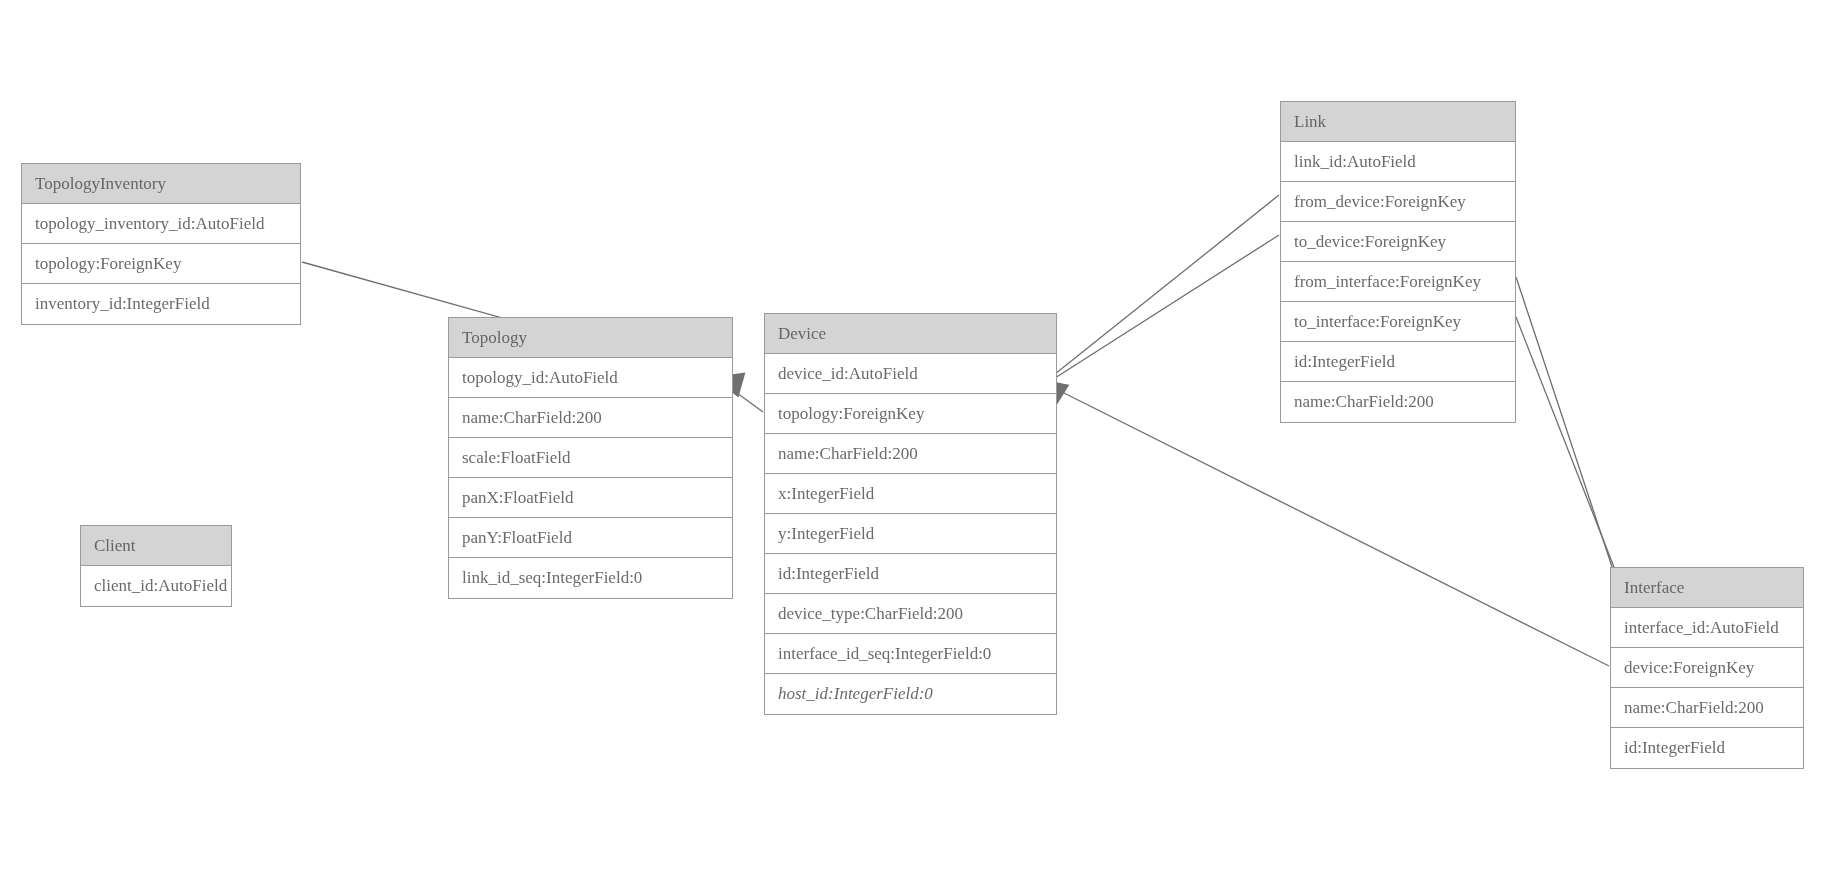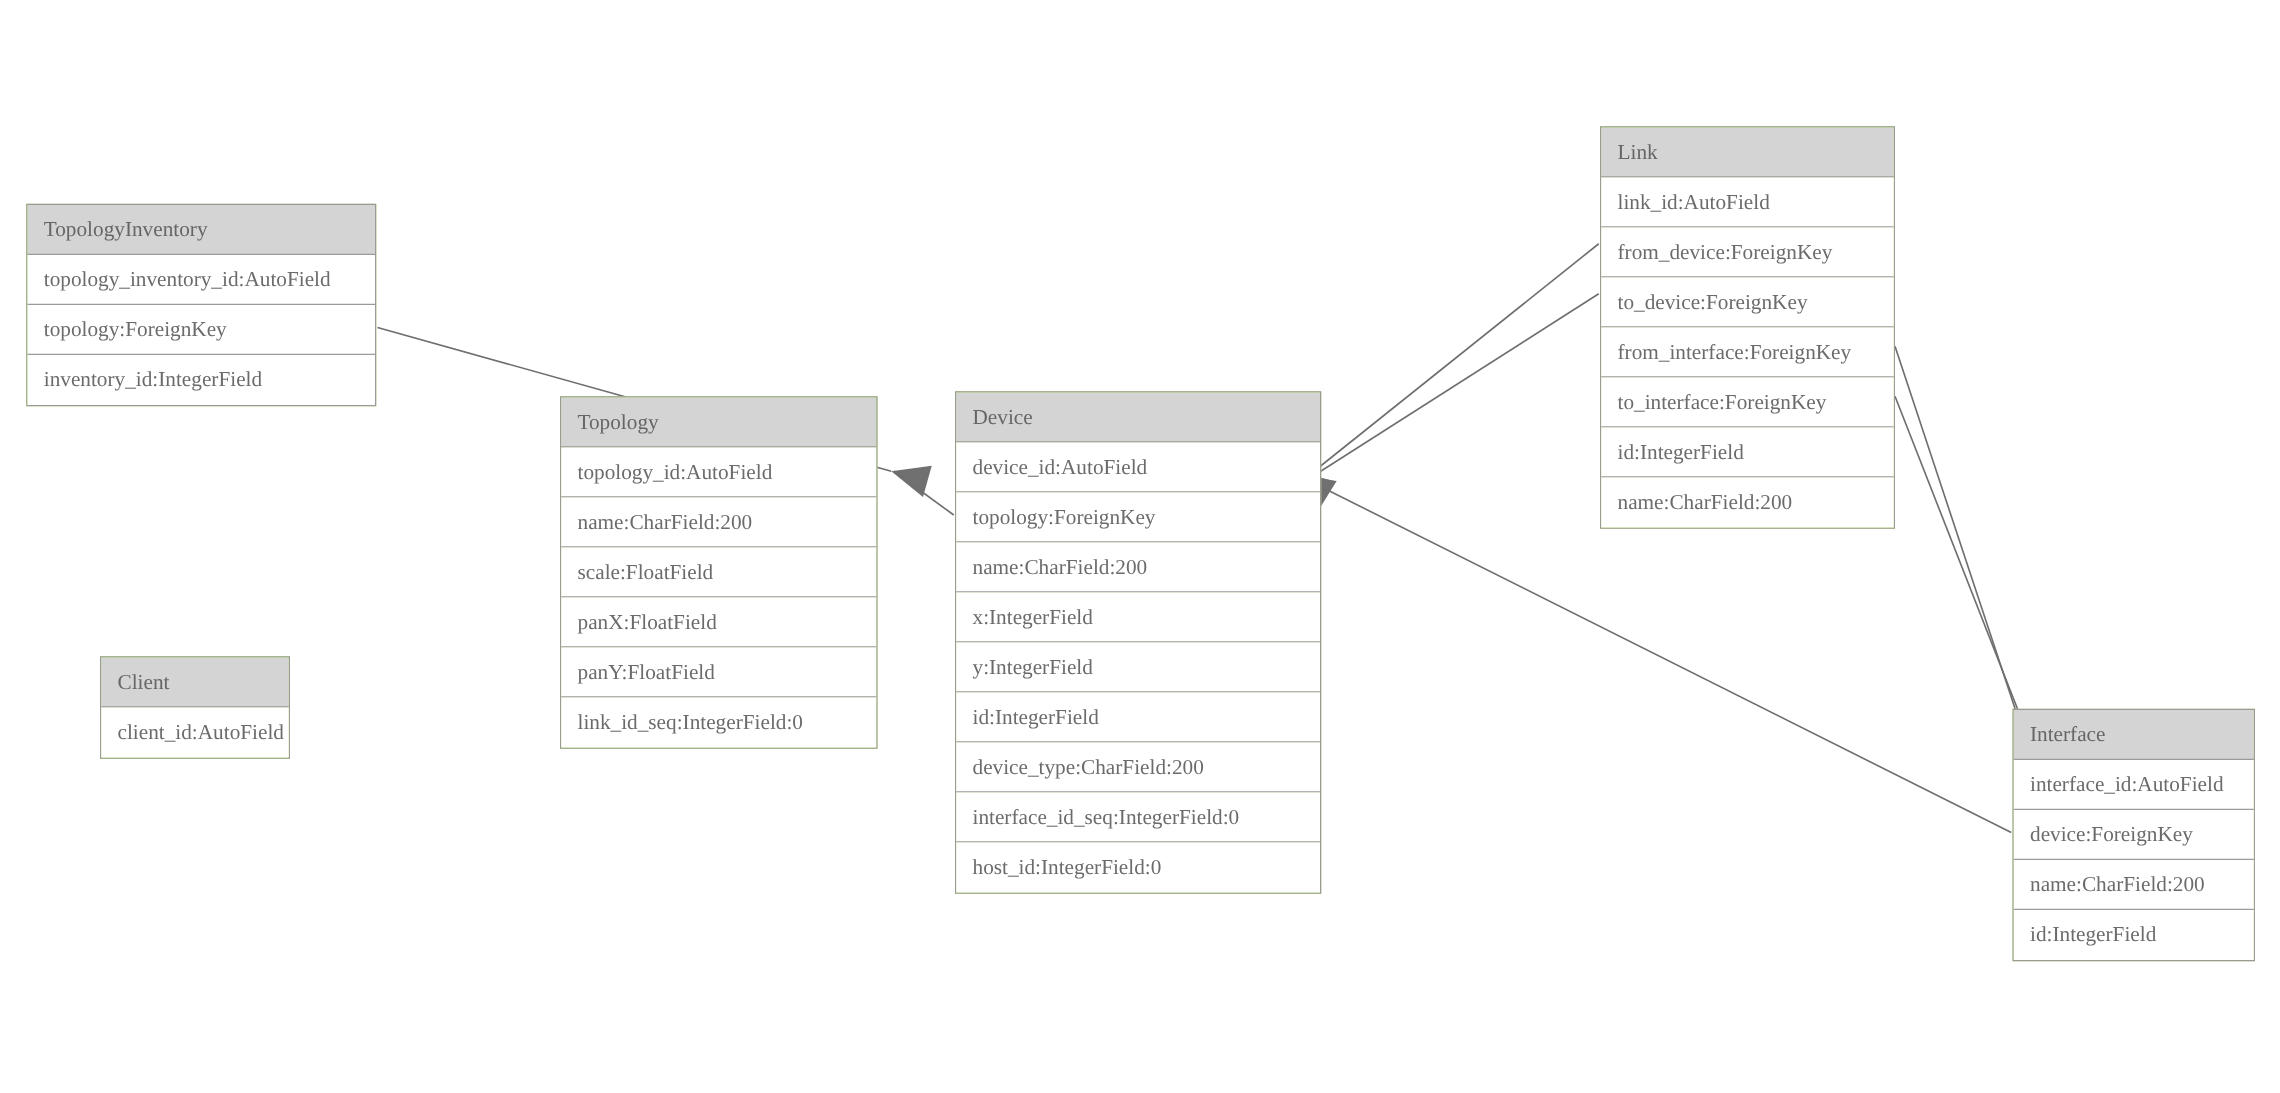--- a/index.html
+++ b/index.html
@@ -24,21 +24,21 @@
     left: 0;
     top: 0;
     width: 1824px;
     height: 874px;
     pointer-events: none;
   }
   .entity {
     position: absolute;
     box-sizing: border-box;
     border: 1px solid #9a9a9a;
-    background: #bef264;
+    background: #c2410c;
     z-index: 5;
   }
   .entity-header {
     box-sizing: border-box;
     background: #d4d4d4;
     border-bottom: 1px solid #9a9a9a;
     color: #666666;
     font-size: 17px;
     line-height: 40px;
     height: 40px;
@@ -102,40 +102,40 @@
       <div class="entity" style="left: 21px; top: 163px; width: 280px; border-color: rgb(154, 154, 154);">
         <div class="entity-header" style="background: rgb(212, 212, 212); border-color: rgb(154, 154, 154);">TopologyInventory</div>
         <div class="entity-field" style="border-color: rgb(154, 154, 154); color: rgb(107, 107, 107);">topology_inventory_id:AutoField</div>
         <div class="entity-field" style="border-color: rgb(154, 154, 154); color: rgb(107, 107, 107);">topology:ForeignKey</div>
         <div class="entity-field" style="border-color: rgb(154, 154, 154); color: rgb(107, 107, 107);">inventory_id:IntegerField</div>
       </div>
       <div class="entity" style="left: 80px; top: 525px; width: 152px; border-color: rgb(154, 154, 154);">
         <div class="entity-header" style="background: rgb(212, 212, 212); border-color: rgb(154, 154, 154);">Client</div>
         <div class="entity-field" style="border-color: rgb(154, 154, 154); color: rgb(107, 107, 107);">client_id:AutoField</div>
       </div>
-      <div class="entity" style="left: 448px; top: 317px; width: 254px; border-color: rgb(154, 154, 154);">
+      <div class="entity" style="left: 448px; top: 317px; width: 285px; border-color: rgb(154, 154, 154);">
         <div class="entity-header" style="background: rgb(212, 212, 212); border-color: rgb(154, 154, 154);">Topology</div>
         <div class="entity-field" style="border-color: rgb(154, 154, 154); color: rgb(107, 107, 107);">topology_id:AutoField</div>
         <div class="entity-field" style="border-color: rgb(154, 154, 154); color: rgb(107, 107, 107);">name:CharField:200</div>
         <div class="entity-field" style="border-color: rgb(154, 154, 154); color: rgb(107, 107, 107);">scale:FloatField</div>
         <div class="entity-field" style="border-color: rgb(154, 154, 154); color: rgb(107, 107, 107);">panX:FloatField</div>
         <div class="entity-field" style="border-color: rgb(154, 154, 154); color: rgb(107, 107, 107);">panY:FloatField</div>
         <div class="entity-field" style="border-color: rgb(154, 154, 154); color: rgb(107, 107, 107);">link_id_seq:IntegerField:0</div>
       </div>
       <div class="entity" style="left: 764px; top: 313px; width: 293px; border-color: rgb(154, 154, 154);">
         <div class="entity-header" style="background: rgb(212, 212, 212); border-color: rgb(154, 154, 154);">Device</div>
         <div class="entity-field" style="border-color: rgb(154, 154, 154); color: rgb(107, 107, 107);">device_id:AutoField</div>
         <div class="entity-field" style="border-color: rgb(154, 154, 154); color: rgb(107, 107, 107);">topology:ForeignKey</div>
         <div class="entity-field" style="border-color: rgb(154, 154, 154); color: rgb(107, 107, 107);">name:CharField:200</div>
         <div class="entity-field" style="border-color: rgb(154, 154, 154); color: rgb(107, 107, 107);">x:IntegerField</div>
         <div class="entity-field" style="border-color: rgb(154, 154, 154); color: rgb(107, 107, 107);">y:IntegerField</div>
         <div class="entity-field" style="border-color: rgb(154, 154, 154); color: rgb(107, 107, 107);">id:IntegerField</div>
         <div class="entity-field" style="border-color: rgb(154, 154, 154); color: rgb(107, 107, 107);">device_type:CharField:200</div>
         <div class="entity-field" style="border-color: rgb(154, 154, 154); color: rgb(107, 107, 107);">interface_id_seq:IntegerField:0</div>
-        <div class="entity-field" style="border-color: rgb(154, 154, 154); color: rgb(107, 107, 107);">host_id:IntegerField:0</div>
+        <div class="entity-field" style="border-color: rgb(154, 154, 154); color: rgb(107, 107, 107); font-style: italic;">host_id:IntegerField:0</div>
       </div>
       <div class="entity" style="left: 1280px; top: 101px; width: 236px; border-color: rgb(154, 154, 154);">
         <div class="entity-header" style="background: rgb(212, 212, 212); border-color: rgb(154, 154, 154);">Link</div>
         <div class="entity-field" style="border-color: rgb(154, 154, 154); color: rgb(107, 107, 107);">link_id:AutoField</div>
         <div class="entity-field" style="border-color: rgb(154, 154, 154); color: rgb(107, 107, 107);">from_device:ForeignKey</div>
         <div class="entity-field" style="border-color: rgb(154, 154, 154); color: rgb(107, 107, 107);">to_device:ForeignKey</div>
         <div class="entity-field" style="border-color: rgb(154, 154, 154); color: rgb(107, 107, 107);">from_interface:ForeignKey</div>
         <div class="entity-field" style="border-color: rgb(154, 154, 154); color: rgb(107, 107, 107);">to_interface:ForeignKey</div>
         <div class="entity-field" style="border-color: rgb(154, 154, 154); color: rgb(107, 107, 107);">id:IntegerField</div>
         <div class="entity-field" style="border-color: rgb(154, 154, 154); color: rgb(107, 107, 107);">name:CharField:200</div>

